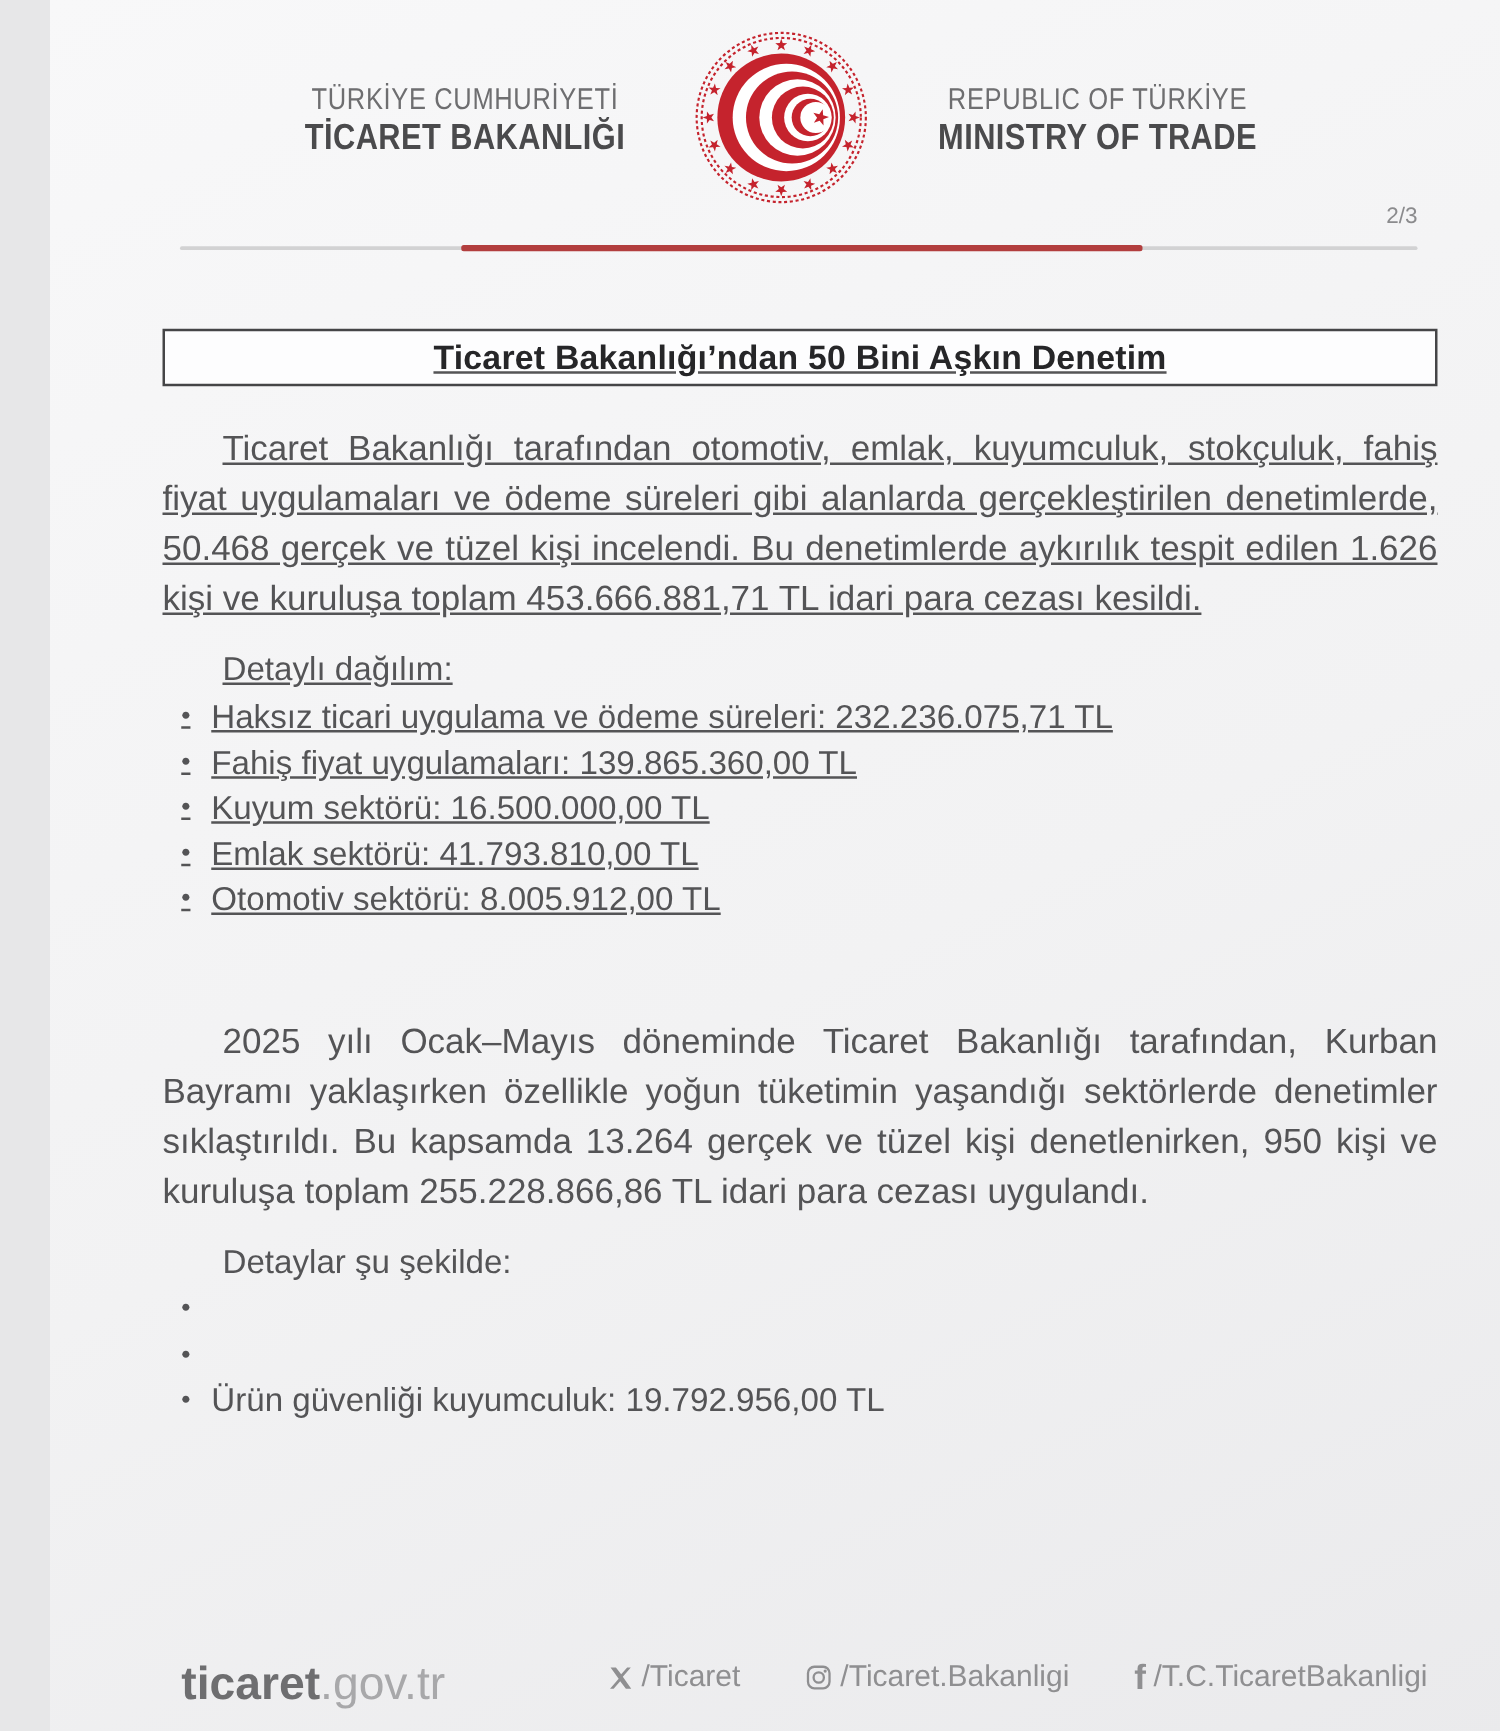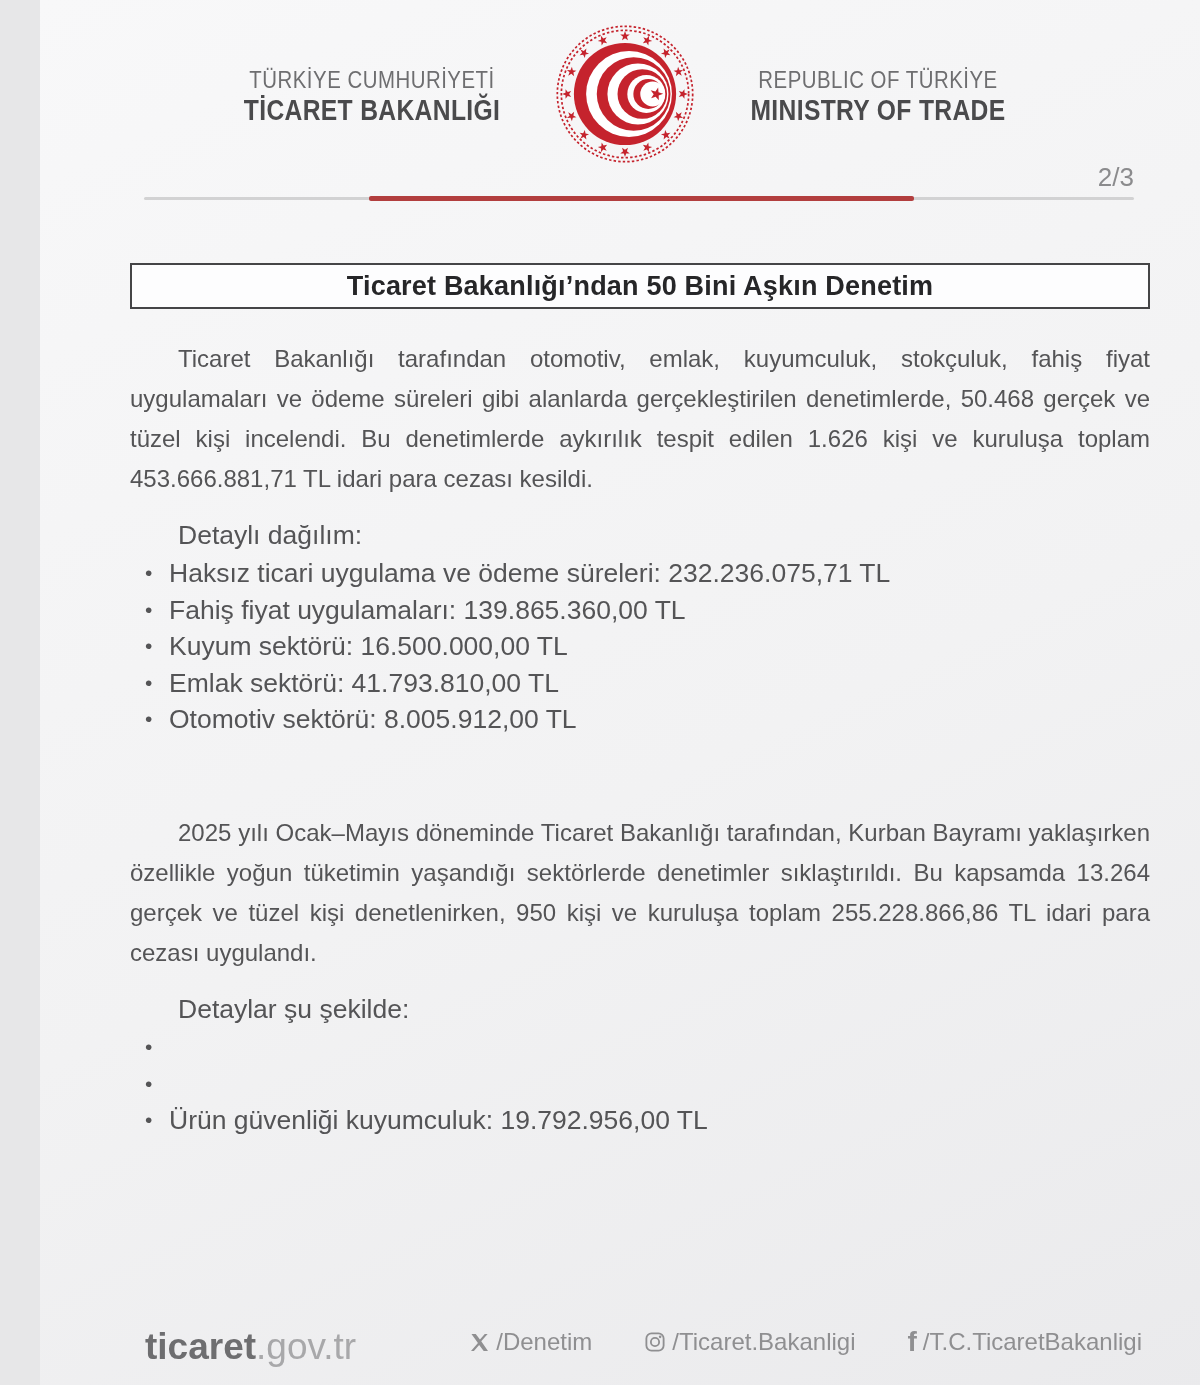--- a/index.html
+++ b/index.html
@@ -10,35 +10,35 @@
     margin-left:40px;
   }
   
   .hdr-text{position:absolute;text-align:center;transform:scaleX(.85);}
   .hdr-text .l1{font-size:24px;color:#6e6e70;letter-spacing:.6px;line-height:28px;}
   .hdr-text .l2{font-size:29px;color:#4a4a4c;font-weight:bold;letter-spacing:.4px;line-height:33px;}
   .hdr-left{left:170px;top:66px;width:324px;}
   .hdr-right{left:676px;top:66px;width:324px;}
   .emblem{position:absolute;left:513px;top:22px;width:144px;height:144px;}
   .page-num{position:absolute;top:162px;left:1000px;width:94px;text-align:right;
-            font-size:26px;color:#8b8b8d;}
+            font-size:18px;color:#8b8b8d;}
   .divider{position:absolute;top:197px;left:104px;width:990px;height:3px;
            background:#d2d2d3;border-radius:2px;}
   .divider-red{position:absolute;top:-1px;left:225px;width:545px;height:5px;
            background:#b23e3e;border-radius:2px;}
   
   .sec{position:absolute;left:90px;width:1020px;color:#545456;}
-  .sec1{top:263px;}
+  .sec1{top:263px;text-decoration:underline;}
   .sec2{top:783px;}
   .title-box{
     border:2px solid #454547;background:#fdfdfe;height:42px;line-height:42px;
     text-align:center;font-size:27px;font-weight:bold;color:#262628;letter-spacing:.2px;
   }
   .body-par{
-    margin:30px 0 0;text-indent:48px;font-size:24px;line-height:40px;
+    margin:30px 0 0;text-indent:48px;font-size:28px;line-height:40px;
     text-align:justify;color:#545456;
   }
   .list-intro{margin:16px 0 0;padding-left:48px;font-size:26.5px;line-height:40px;}
   .blist{list-style:none;margin:0;padding:0;}
   .blist li{display:flex;padding-left:15px;font-size:26.5px;line-height:36.5px;}
   .bullet-dot{flex:none;width:24px;font-size:21px;color:#545456;}
   
   .footer-brand{position:absolute;left:105px;top:1326px;font-size:37px;color:#a8a8aa;}
   .footer-brand .b{color:#6e6e70;font-weight:bold;}
   .social{position:absolute;top:1328px;left:400px;right:98px;display:flex;
@@ -154,21 +154,21 @@
 
   <div class="footer-brand">
     <span class="b">ticaret</span><span>.gov.tr</span>
   </div>
 
   <div class="social">
     <span class="item">
       <svg width="21" height="21" viewBox="0 0 24 24">
         <path fill="#8f8f91" d="M2.8 2.2h4.9l4.8 6.3 5.5-6.3h3.3l-7.3 8.5 7.7 11.1h-4.9l-5.2-7-6 7H2.3l7.9-9.3L2.8 2.2z"></path>
       </svg>
-      <span>/Denetim</span>
+      <span>/Ticaret</span>
     </span>
     <span class="item">
       <svg width="22" height="22" viewBox="0 0 24 24">
         <rect x="2.6" y="2.6" width="18.8" height="18.8" rx="5.6" fill="none" stroke="#8f8f91" stroke-width="2"></rect>
         <circle cx="12" cy="12" r="4.5" fill="none" stroke="#8f8f91" stroke-width="2"></circle>
         <circle cx="17.6" cy="6.4" r="1.4" fill="#8f8f91"></circle>
       </svg>
       <span>/Ticaret.Bakanligi</span>
     </span>
     <span class="item">

